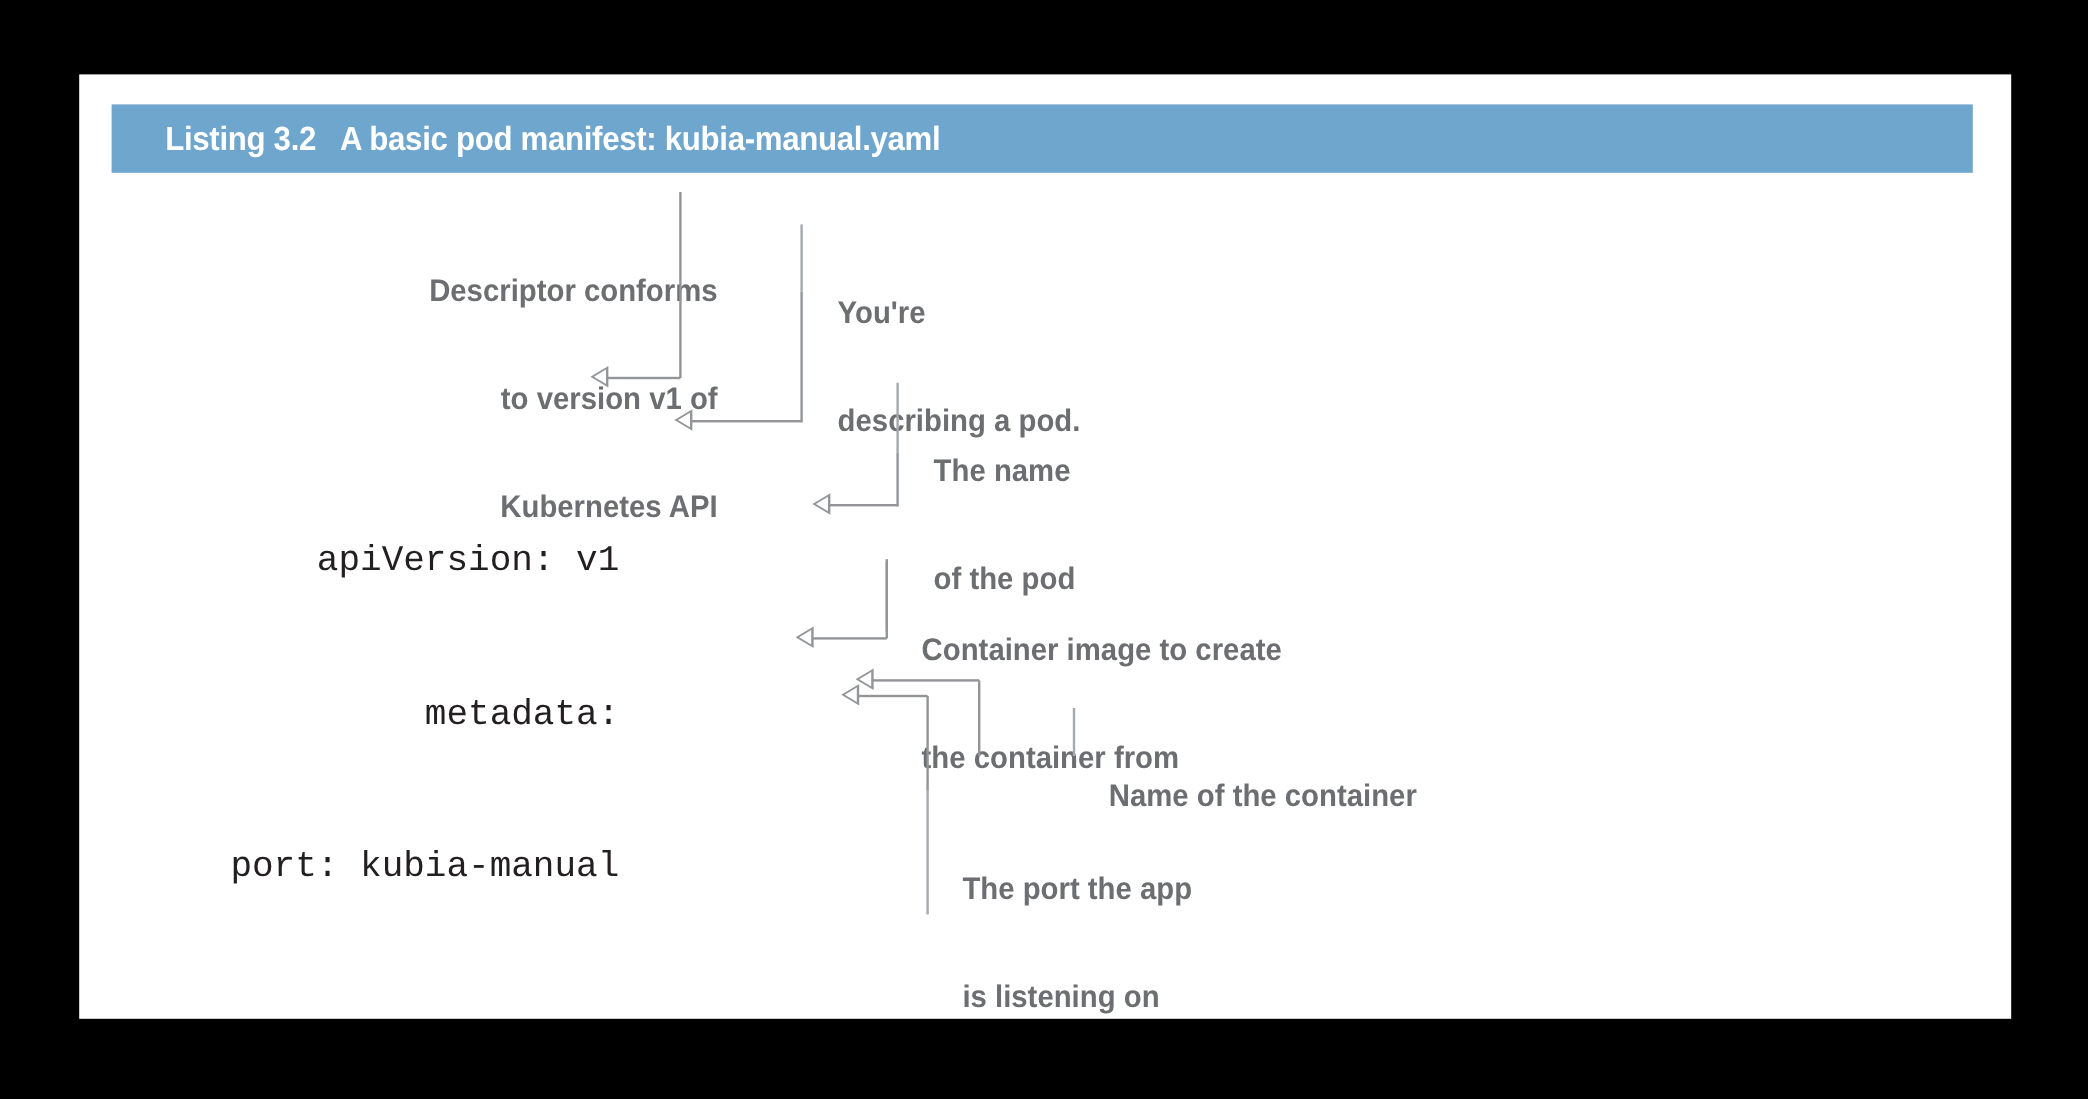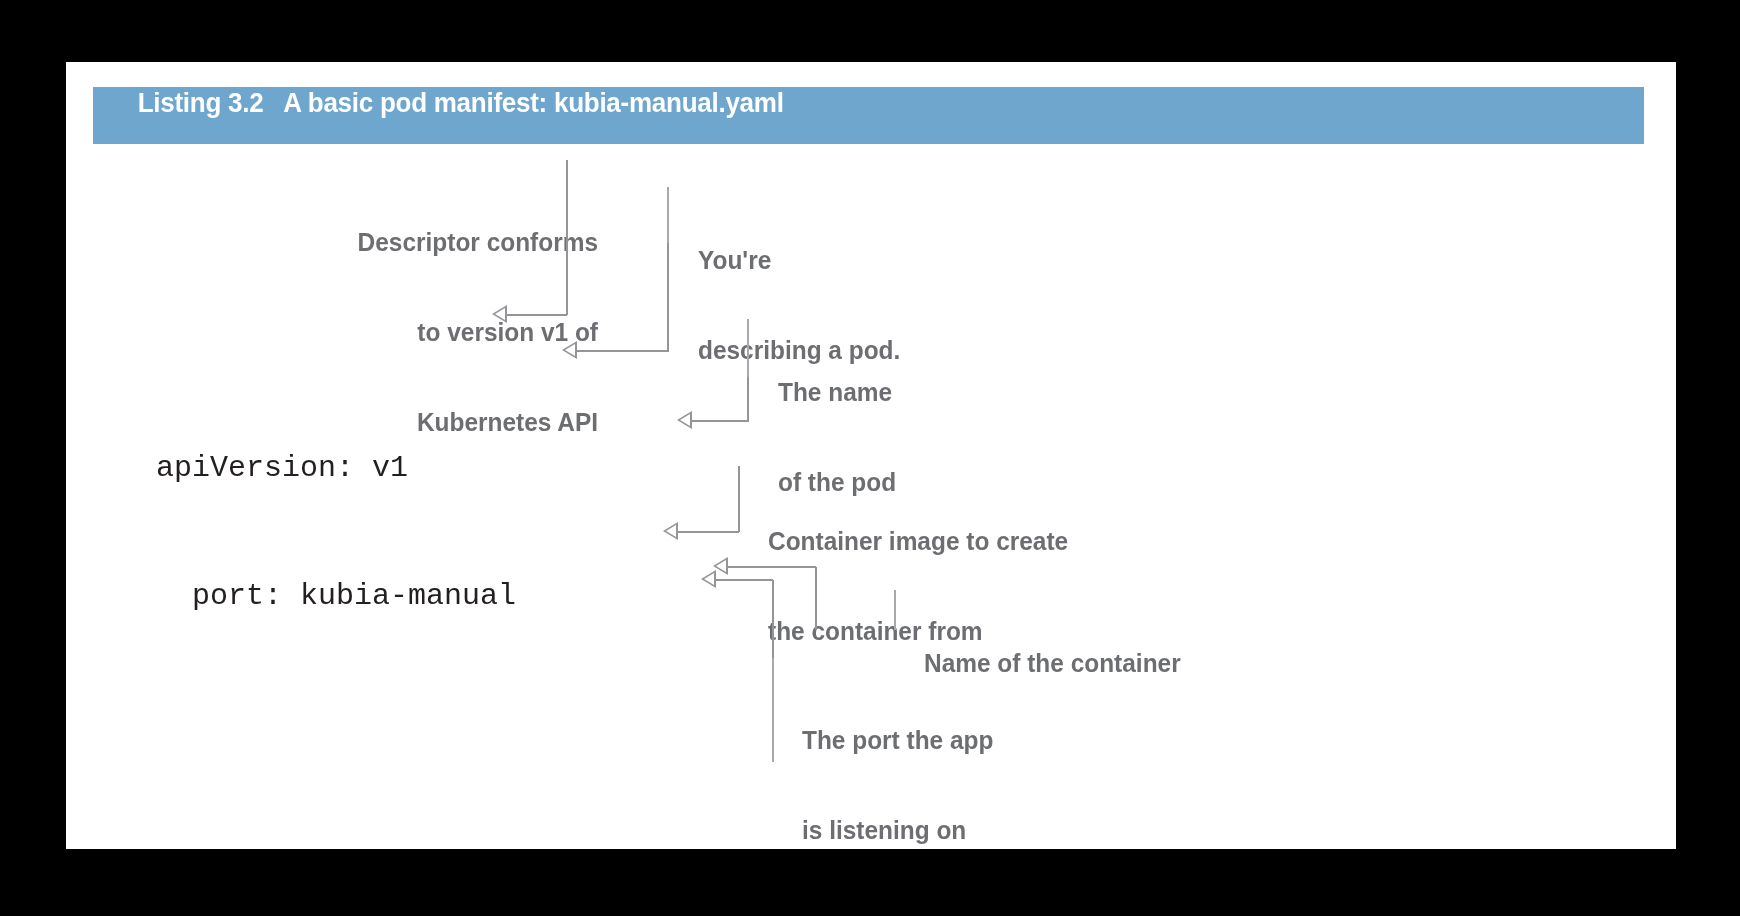--- a/index.html
+++ b/index.html
@@ -10,36 +10,36 @@
   
   #page{
     position:absolute;left:66px;top:62px;width:1610px;height:787px;
     background:#ffffff;
   }
 
   
   #title-bar{
     position:absolute;left:27px;top:25px;width:1551px;height:57px;
     background:#6fa6cd;
-    display:flex;align-items:flex-start;
+    display:flex;align-items:center;
   }
   #title-bar .t{
     color:#ffffff;font-weight:bold;font-size:28px;letter-spacing:-0.3px;
     padding-left:48px;white-space:pre;
     transform:scaleX(0.93);transform-origin:left center;
     font-family:"Liberation Sans",sans-serif;
   }
 
   
   #code{
     position:absolute;left:90px;top:300px;
     font-family:"Liberation Mono","DejaVu Sans Mono",monospace;
     font-size:30px;line-height:42.5px;color:#231f20;white-space:pre;
   }
-  #code .ln{display:block;white-space:pre;}
+  #code .ln{display:block;white-space:pre;text-align:right;}
 
   
   .callout{
     position:absolute;color:#6d6e71;font-weight:bold;
     font-size:26px;line-height:30px;white-space:pre;
     font-family:"Liberation Sans",sans-serif;
     transform:scaleX(0.94);
   }
   .callout.right{text-align:right;transform-origin:right top;}
   .callout.left{text-align:left;transform-origin:left top;}
@@ -70,20 +70,21 @@
 
 <div id="stage">
   <div id="page">
 
     <div id="title-bar">
       <span class="t">Listing 3.2   A basic pod manifest: kubia-manual.yaml</span>
     </div>
 
     <div id="code">
       <span class="ln">apiVersion: v1</span>
+      <span class="ln">metadata:</span>
       <span class="ln">  port: kubia-manual</span>
       
       
       
       
       
       
       
     </div>
 

